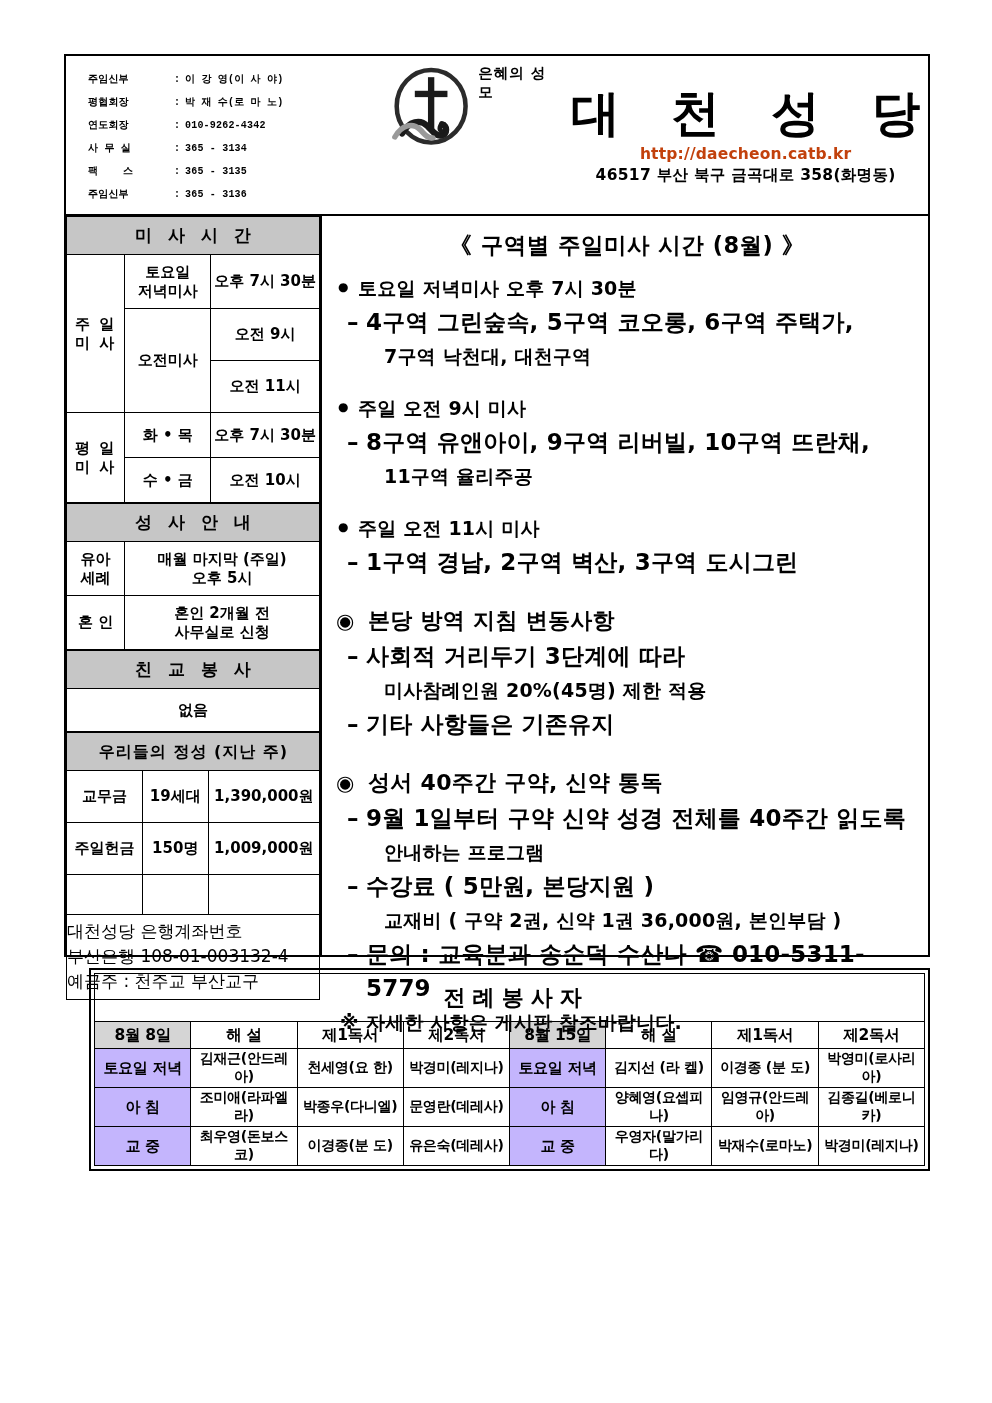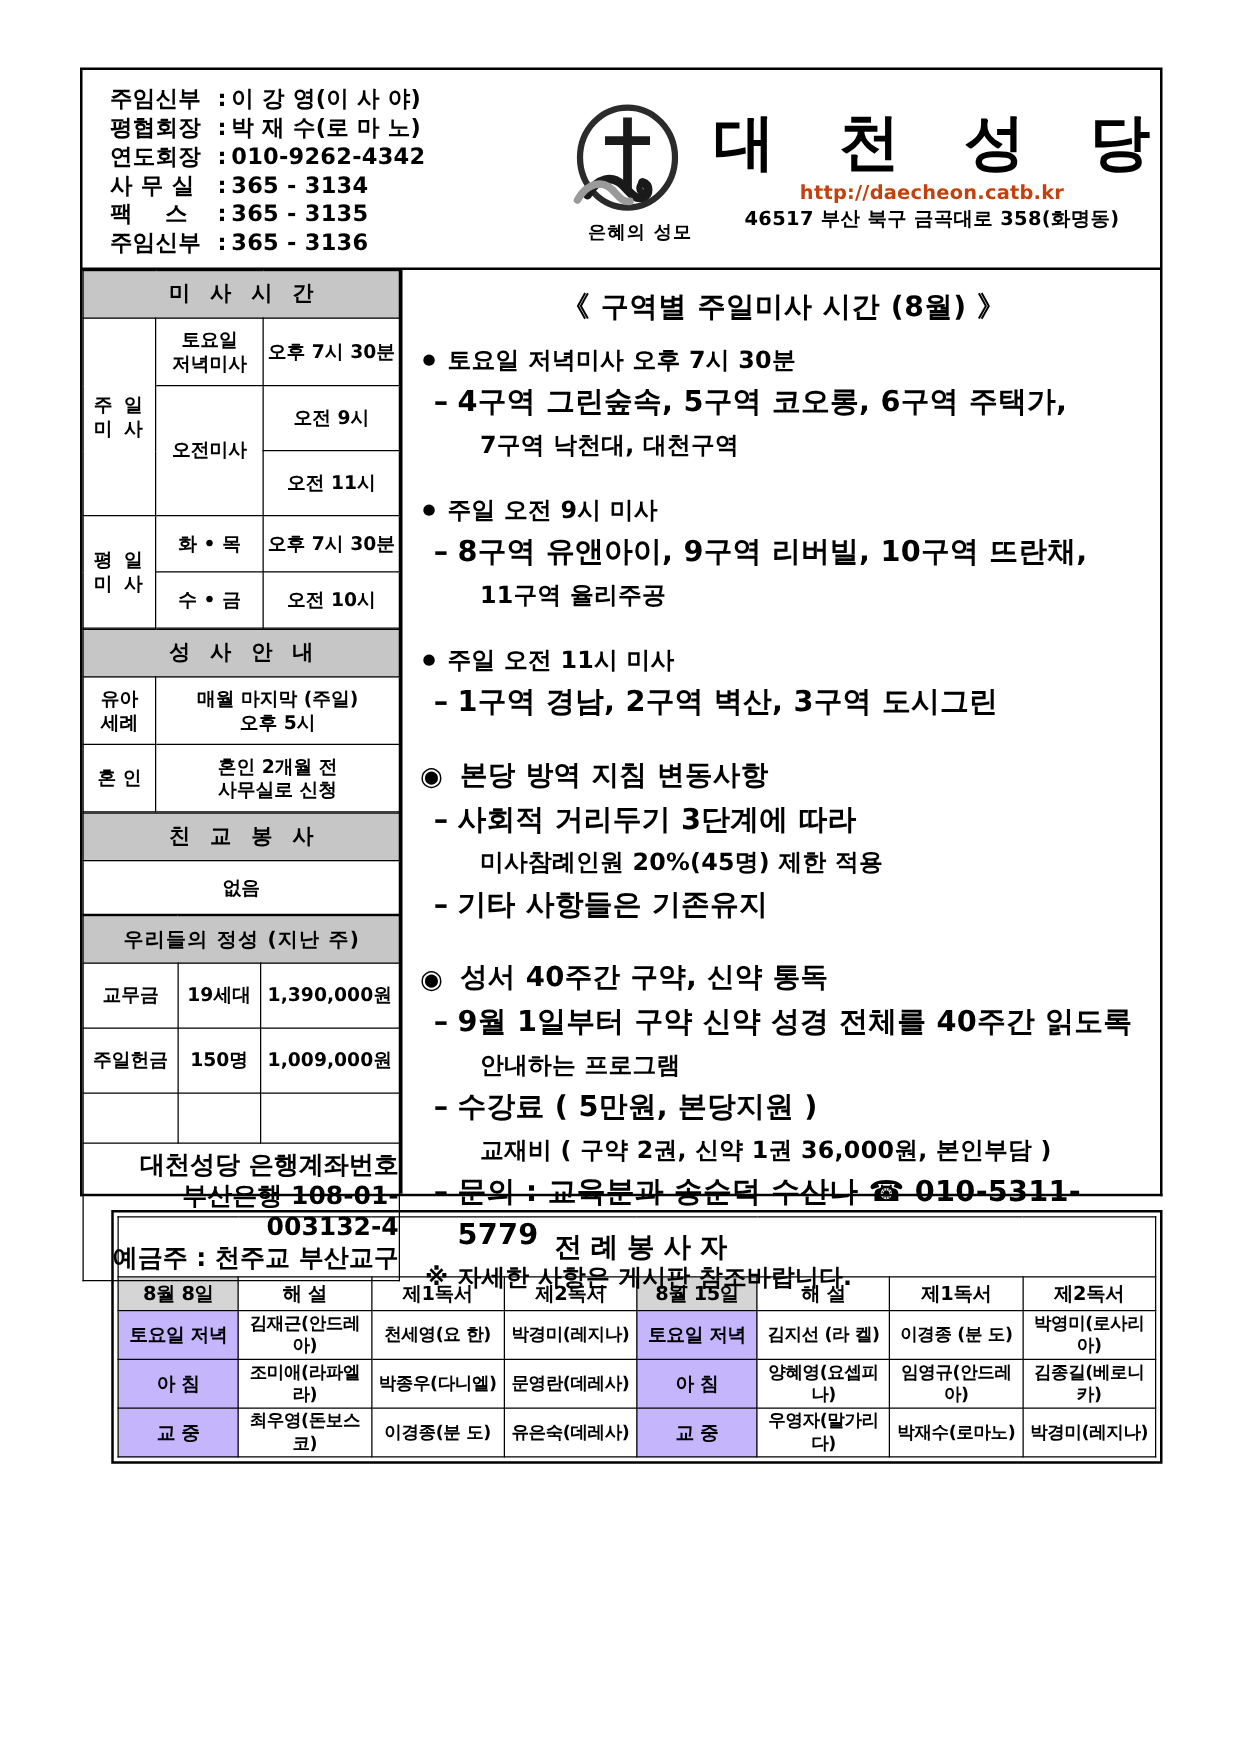--- a/index.html
+++ b/index.html
@@ -31,35 +31,35 @@
     display: flex;
     align-items: stretch;
     position: relative;
   }
   .contact-block {
     padding: 12px 0 0 22px;
     width: 318px;
     flex: none;
   }
   .contact-line {
-    font-size: 18px;
+    font-size: 10px;
     font-weight: bold;
     line-height: 23px;
     letter-spacing: 0.2px;
     white-space: pre;
+    font-family: Liberation Mono, monospace;
   }
   .contact-line .lbl { display: inline-block; width: 86px; }
   .contact-line .sep { display: inline-block; width: 11px; }
 
   .logo-block {
     width: 170px;
     flex: none;
     display: flex;
-    flex-direction: column;
-    align-items: flex-end;
+    align-items: flex-start;
     justify-content: center;
     padding-top: 6px;
   }
   .logo-caption {
     font-size: 14.5px;
     font-weight: bold;
     margin-top: 2px;
     letter-spacing: 1px;
   }
 
@@ -146,23 +146,23 @@
   .h54 { height: 54px; }
   .h45 { height: 45px; }
   .h52 { height: 52px; }
   .h40 { height: 40px; }
   .h43 { height: 43px; }
   .nb-top { border-top: none; }
 
   .bank-box {
     border: 1px solid #000;
     border-top: none;
-    text-align: right;
-    font-weight: bold;
-    font-size: 20px;
+    text-align: left;
+    font-weight: normal;
+    font-size: 17px;
     line-height: 25px;
     padding: 4px 0 5px 0;
   }
 
   
   .main-title {
     text-align: center;
     font-size: 22.5px;
     font-weight: bold;
     letter-spacing: 0.5px;

